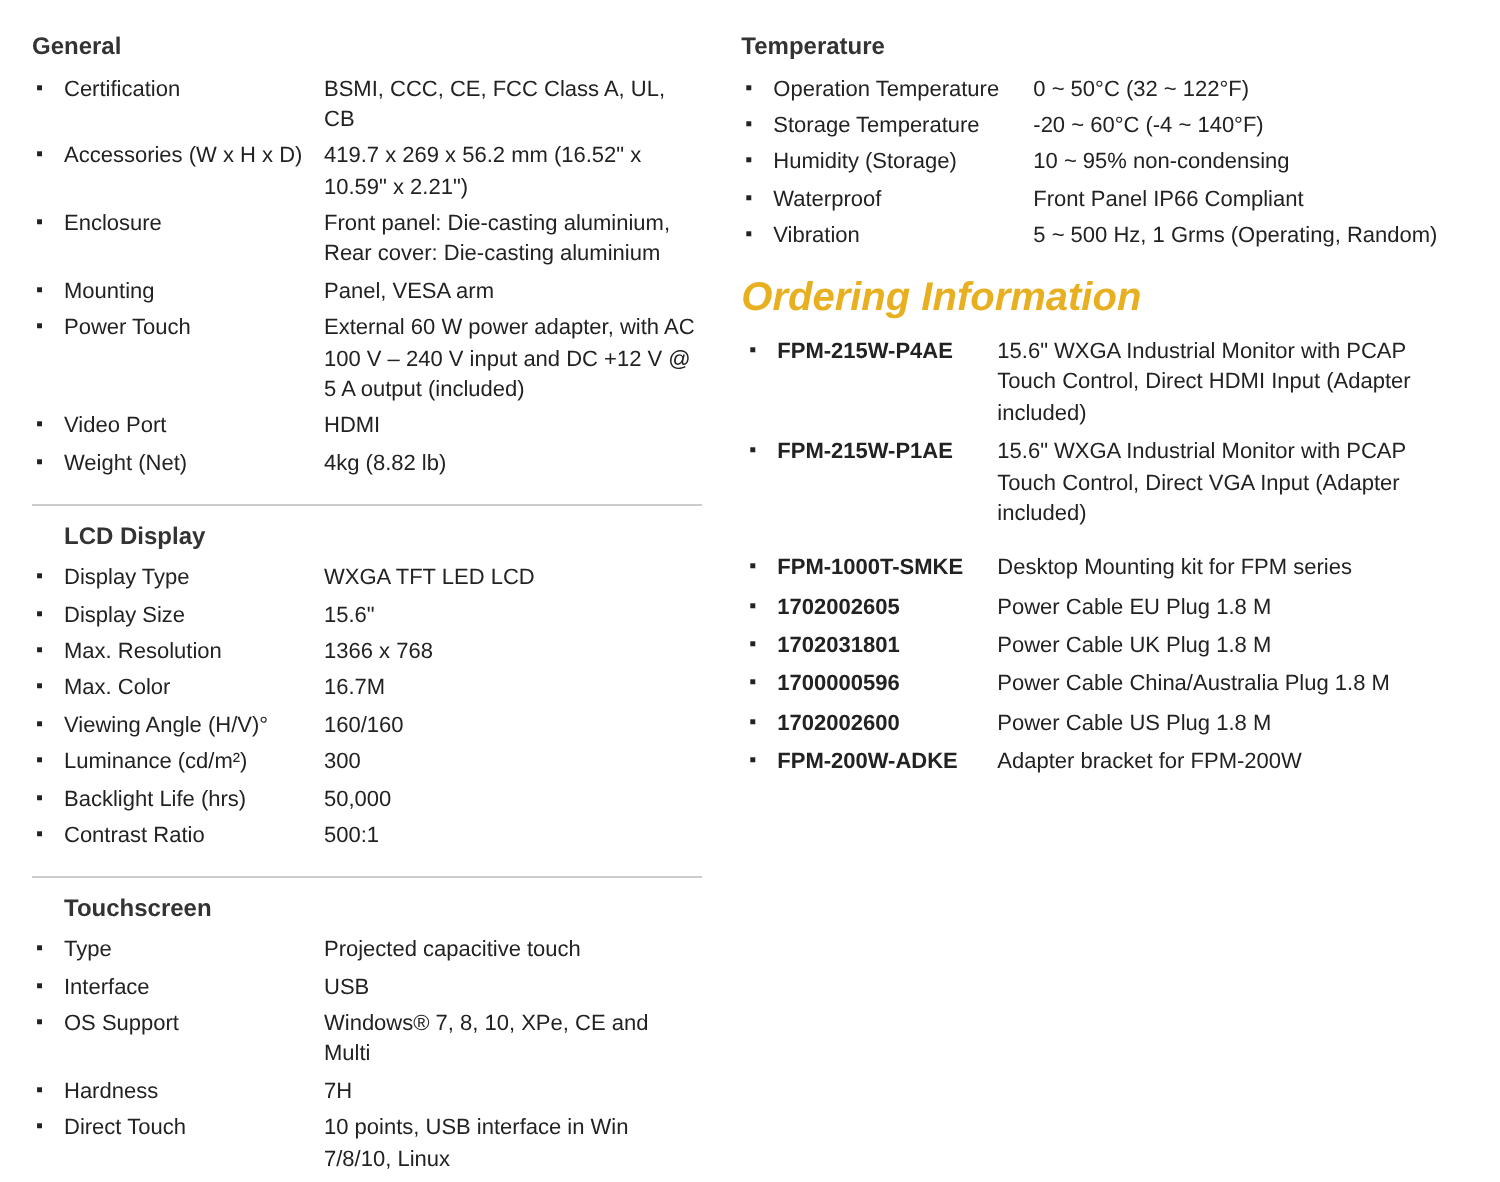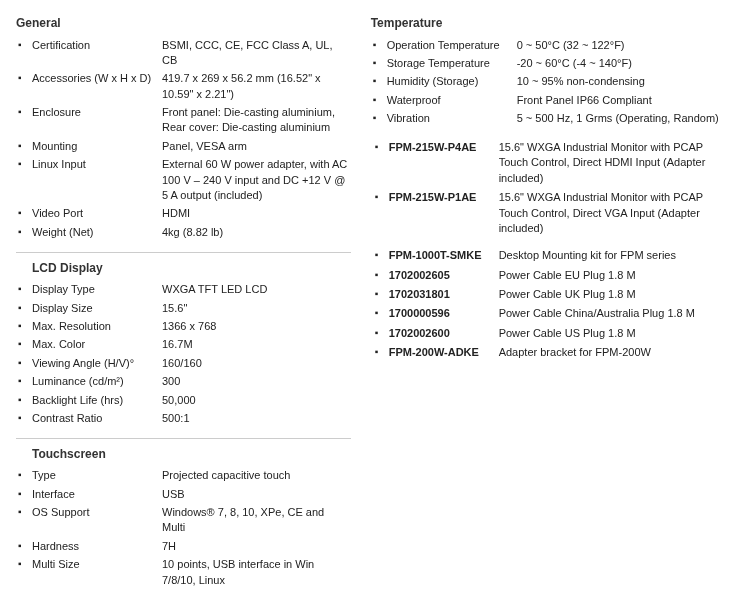--- a/index.html
+++ b/index.html
@@ -112,21 +112,21 @@
         <td class="label-cell">Enclosure</td>
         <td class="value-cell">Front panel: Die-casting aluminium, Rear cover: Die-casting aluminium</td>
       </tr>
           <tr>
         <td class="bullet-cell">▪</td>
         <td class="label-cell">Mounting</td>
         <td class="value-cell">Panel, VESA arm</td>
       </tr>
           <tr>
         <td class="bullet-cell">▪</td>
-        <td class="label-cell">Linux Input</td>
+        <td class="label-cell">Power Touch</td>
         <td class="value-cell">External 60 W power adapter, with AC 100 V – 240 V input and DC +12 V @ 5 A output (included)</td>
       </tr>
           <tr>
         <td class="bullet-cell">▪</td>
         <td class="label-cell">Video Port</td>
         <td class="value-cell">HDMI</td>
       </tr>
           <tr>
         <td class="bullet-cell">▪</td>
         <td class="label-cell">Weight (Net)</td>
@@ -203,21 +203,21 @@
         <td class="label-cell">OS Support</td>
         <td class="value-cell">Windows® 7, 8, 10, XPe, CE and Multi</td>
       </tr>
           <tr>
         <td class="bullet-cell">▪</td>
         <td class="label-cell">Hardness</td>
         <td class="value-cell">7H</td>
       </tr>
           <tr>
         <td class="bullet-cell">▪</td>
-        <td class="label-cell">Multi Size</td>
+        <td class="label-cell">Direct Touch</td>
         <td class="value-cell">10 points, USB interface in Win 7/8/10, Linux</td>
       </tr>
         </tbody>
     </table>
   </div>
 
   <div class="right-col">
 
     <div class="section-title">Temperature</div>
     <table class="spec-table">
@@ -243,20 +243,21 @@
         <td class="value-cell">Front Panel IP66 Compliant</td>
       </tr>
           <tr>
         <td class="bullet-cell">▪</td>
         <td class="label-cell">Vibration</td>
         <td class="value-cell">5 ~ 500 Hz, 1 Grms (Operating, Random)</td>
       </tr>
         </tbody>
     </table>
 
+    <div class="big-section-title">Ordering Information</div>
     <table class="ordering-table">
       <tbody id="ordering-tbody">
           <tr>
         <td class="bullet-cell">▪</td>
         <td class="order-code"><strong>FPM-215W-P4AE</strong></td>
         <td class="order-desc">15.6" WXGA Industrial Monitor with PCAP Touch Control, Direct HDMI Input (Adapter included)</td>
       </tr>
           <tr>
         <td class="bullet-cell">▪</td>
         <td class="order-code"><strong>FPM-215W-P1AE</strong></td>

